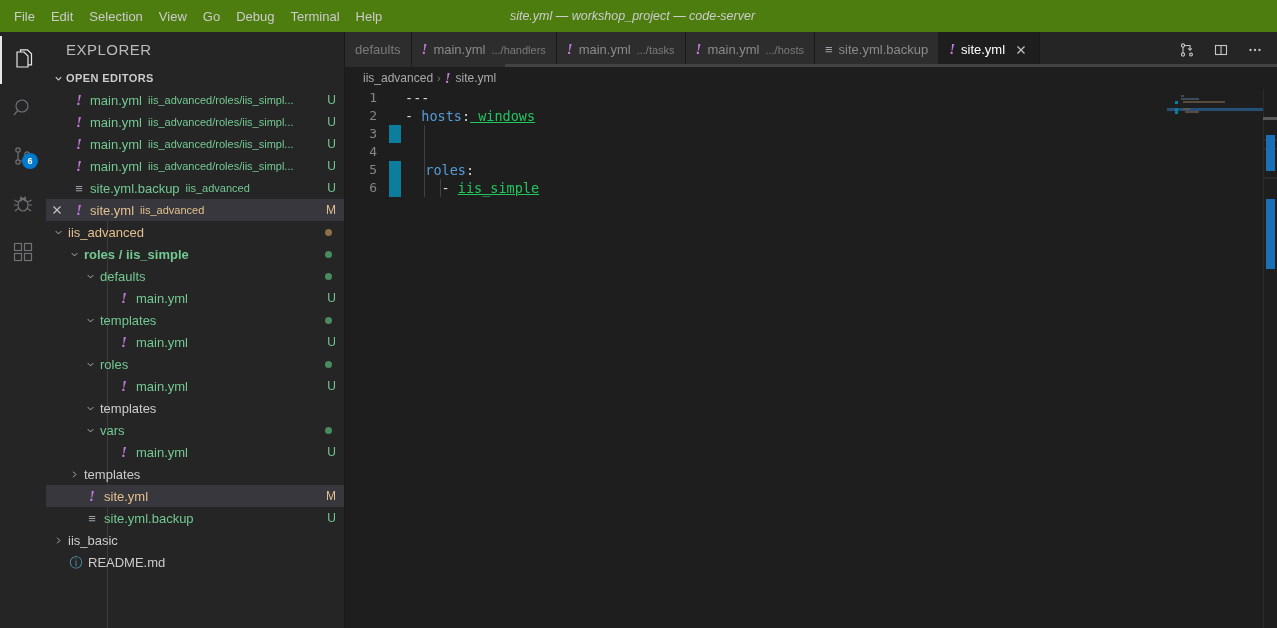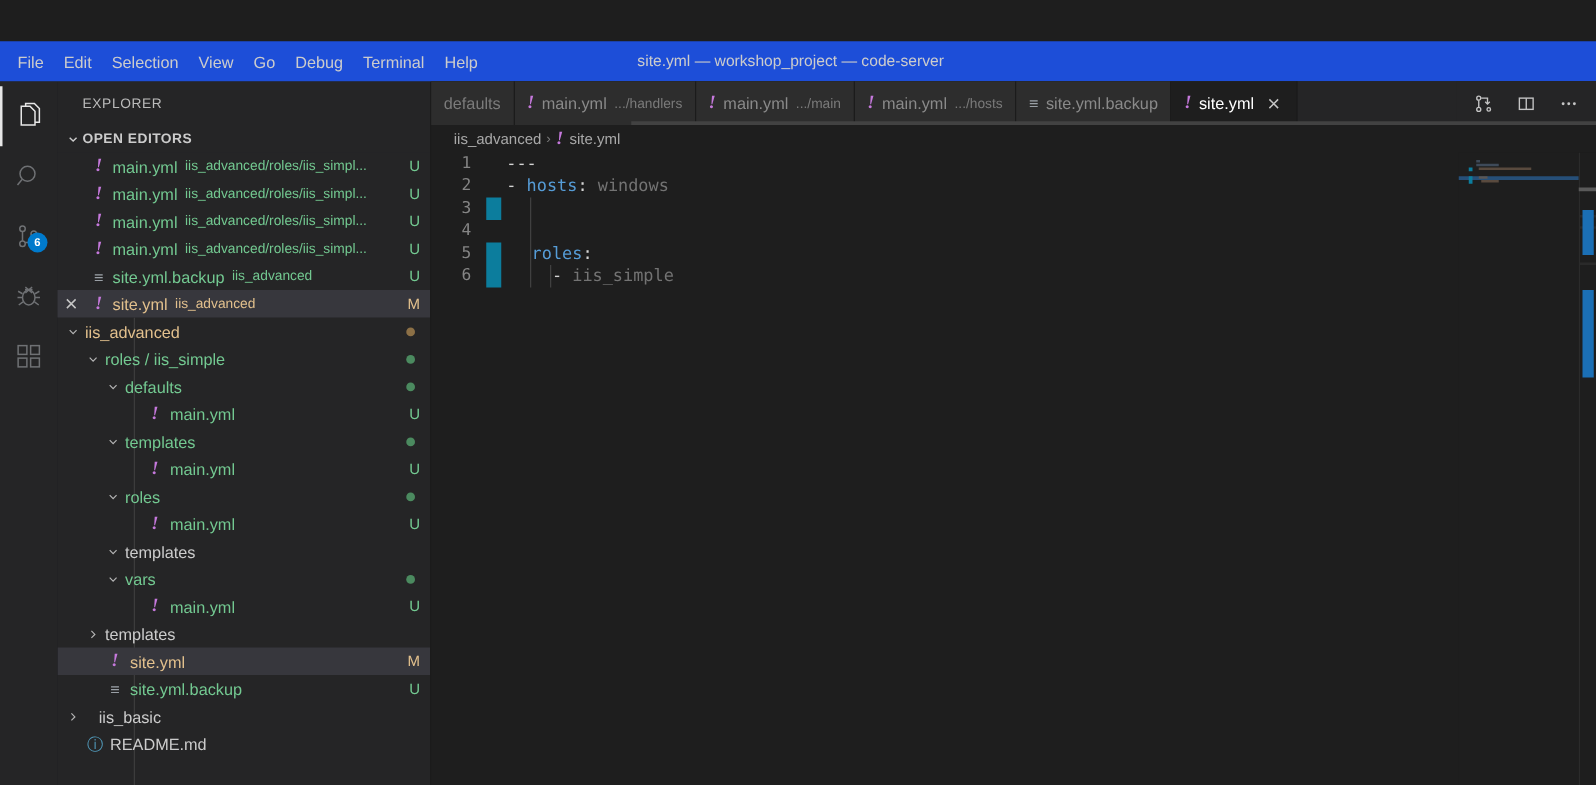--- a/index.html
+++ b/index.html
@@ -9,34 +9,33 @@
     font-family: "Liberation Sans", sans-serif;
     font-size: 13px;
     color: #cccccc;
     overflow: hidden;
   }
   #app { position: relative; width: 1277px; height: 628px; display: flex; flex-direction: column; }
 
   
   .titlebar {
     height: 32px; min-height: 32px;
-    background: #1d4ed8;
+    background: #4d7c0f;
     display: flex; align-items: center;
     position: relative;
     font-size: 13px;
-    margin-top: 33px;
   }
   .menubar { display: flex; align-items: center; height: 100%; padding-left: 6px; }
   .menu-item {
     padding: 0 8px; height: 100%; display: flex; align-items: center;
     color: #cccccc; cursor: default; white-space: nowrap;
   }
   .window-title {
     position: absolute; left: 0; right: 12px; text-align: center;
-    color: #cccccc; font-size: 12.5px; pointer-events: none;
+    color: #cccccc; font-size: 12.5px; pointer-events: none; font-style: italic;
   }
 
   
   .body-row { flex: 1; display: flex; min-height: 0; }
 
   
   .activitybar {
     width: 46px; min-width: 46px;
     background: #252526;
     display: flex; flex-direction: column; align-items: center;
@@ -66,21 +65,21 @@
   .sidebar {
     width: 299px; min-width: 299px;
     background: #252526;
     display: flex; flex-direction: column;
     border-right: 1px solid #1b1b1b;
   }
   .sidebar-title {
     height: 35px; min-height: 35px;
     display: flex; align-items: center;
     padding-left: 20px;
-    font-size: 11px; letter-spacing: .5px;
+    font-size: 15px; letter-spacing: .5px;
     color: #bbbbbb; text-transform: uppercase;
   }
 
   .section-header {
     height: 22px; min-height: 22px;
     display: flex; align-items: center;
     background: #252526;
     font-size: 11px; font-weight: bold;
     letter-spacing: .4px;
     color: #cccccc;
@@ -214,21 +213,21 @@
     font-size: 13px;
   }
   .gutter-mark { width: 12px; flex: 0 0 12px; height: 18px; }
   .gutter-mark.mod { background: #0c7d9d; width: 3px; margin-left: 4px; }
   .code-text { padding-left: 8px; }
   .ind-guide {
     position: absolute; width: 1px; background: #404040;
   }
   .tok-key { color: #569cd6; }
   .tok-punc { color: #d4d4d4; }
-  .tok-str { color: #737373; }
+  .tok-str { color: #22c55e; text-decoration: underline; }
   .tok-dash { color: #d4d4d4; }
 
   .minimap {
     width: 110px; flex: 0 0 110px; position: relative; background: #1e1e1e;
   }
   .mm-line { position: absolute; height: 2px; }
   .mm-sel { position: absolute; left: 0; right: 10px; height: 3px; background: #264f78; }
   .mm-gut { position: absolute; width: 3px; background: #0c7d9d; }
   .overview {
     position: absolute; right: 0; top: 0; bottom: 0; width: 14px;
@@ -387,21 +386,21 @@
         <div class="indent-guide" style="left:61px; top:0; bottom:0;"></div>
       <div class="row" style="padding-left: 4px;">
             <span class="twisty">
               <svg viewBox="0 0 16 16" fill="none" stroke="#b5b5b5" stroke-width="1.4">
                 <path d="M4 6 L8 10 L12 6"></path>
               </svg>
             </span>
             <span class="label c-modified" style="margin-left: 2px;">iis_advanced</span>
             <span class="dot bg-modified"></span>
           </div>
-          <div class="row" style="padding-left: 20px;">
+          <div class="row" style="padding-left: 20px; font-weight: bold;">
             <span class="twisty">
               <svg viewBox="0 0 16 16" fill="none" stroke="#b5b5b5" stroke-width="1.4">
                 <path d="M4 6 L8 10 L12 6"></path>
               </svg>
             </span>
             <span class="label c-untracked" style="margin-left: 2px;">roles / iis_simple</span>
             <span class="dot bg-untracked"></span>
           </div>
           <div class="row" style="padding-left: 36px;">
             <span class="twisty">
@@ -502,21 +501,21 @@
             </span>
             <span class="label c-untracked" style="margin-left: 2px;">site.yml.backup</span>
             <span class="badge-letter c-untracked">U</span>
           </div>
           <div class="row" style="padding-left: 4px;">
             <span class="twisty">
               <svg viewBox="0 0 16 16" fill="none" stroke="#b5b5b5" stroke-width="1.4">
                 <path d="M6 4 L10 8 L6 12"></path>
               </svg>
             </span>
-            <span class="label c-plain" style="margin-left: 13px;">iis_basic</span>
+            <span class="label c-plain" style="margin-left: 2px;">iis_basic</span>
           </div>
           <div class="row" style="padding-left: 4px;">
             <span class="twisty"></span>
             <span class="icon-slot" style="flex: 0 0 20px; width: 20px;">
               <span class="file-ico-md">ⓘ</span>
             </span>
             <span class="label c-plain" style="margin-left: 2px;">README.md</span>
           </div>
         </div>
     </div>
@@ -533,21 +532,21 @@
                 <span class="file-ico-yml">!</span>
               </span>
               <span>main.yml</span>
               <span class="t-desc">.../handlers</span>
             </div>
             <div class="tab">
               <span class="t-ico">
                 <span class="file-ico-yml">!</span>
               </span>
               <span>main.yml</span>
-              <span class="t-desc">.../main</span>
+              <span class="t-desc">.../tasks</span>
             </div>
             <div class="tab">
               <span class="t-ico">
                 <span class="file-ico-yml">!</span>
               </span>
               <span>main.yml</span>
               <span class="t-desc">.../hosts</span>
             </div>
             <div class="tab">
               <span class="t-ico">

